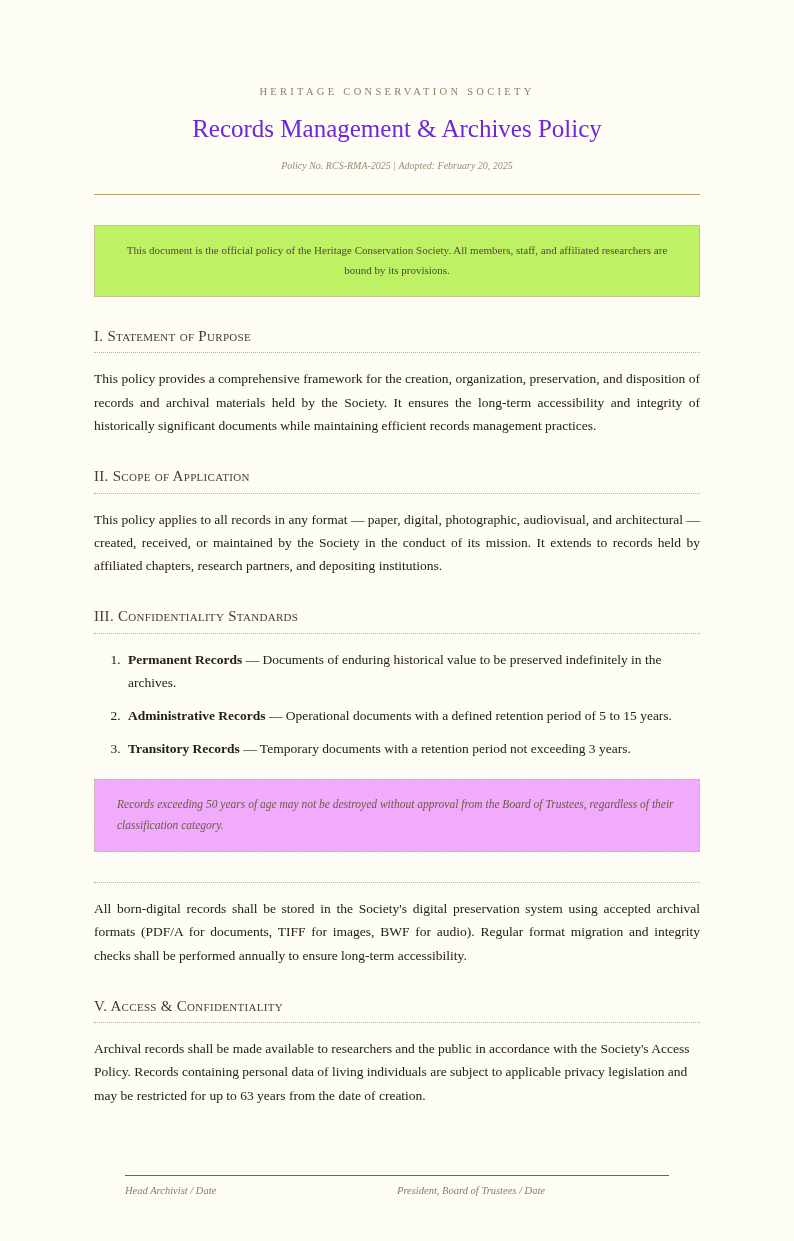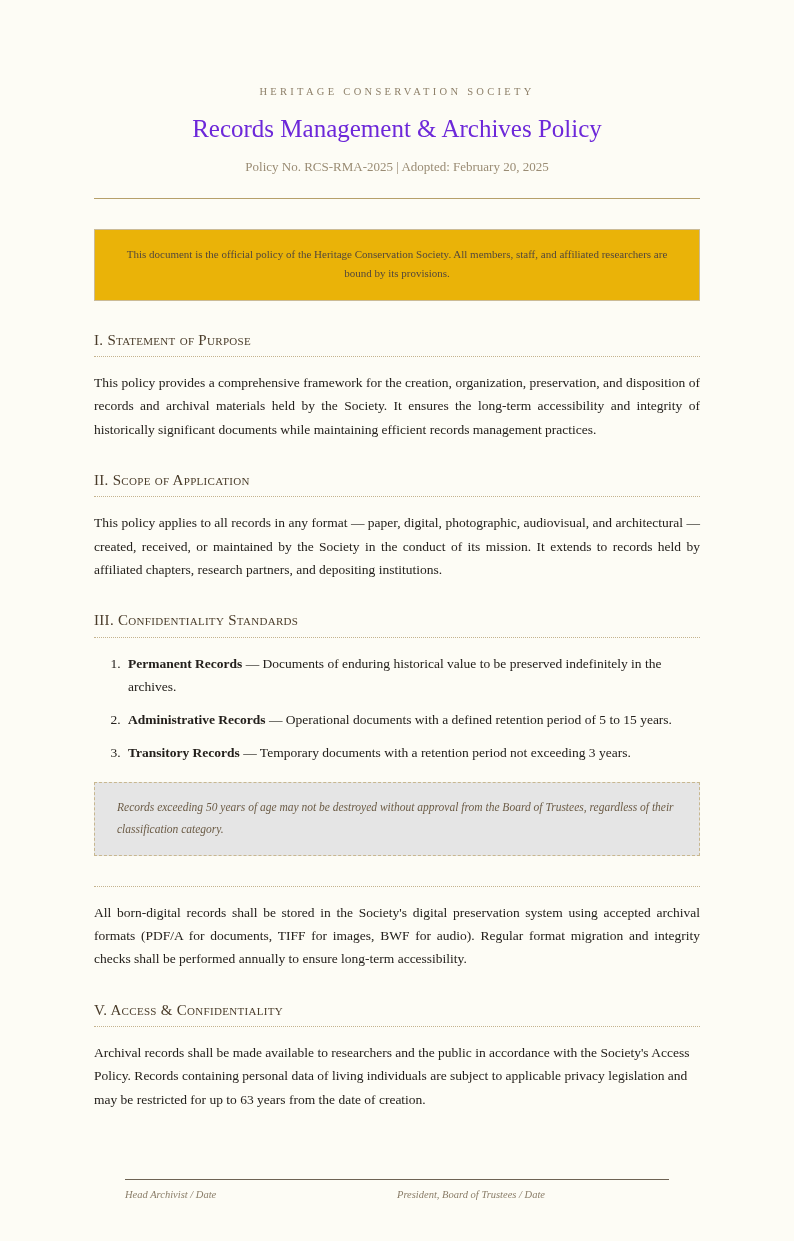--- a/index.html
+++ b/index.html
@@ -41,37 +41,38 @@
   .doc-title {
     font-family: "Liberation Serif", serif;
     font-size: 25px;
     font-weight: normal;
     color: #6d28d9;
     margin: 0 0 14px 0;
     line-height: 1.15;
   }
   .doc-meta {
     font-family: "Liberation Serif", serif;
-    font-size: 13px;
+    font-style: italic;
+    font-size: 10px;
     color: #9a8c74;
     margin: 16px;
     line-height: 1.3;
   }
   .header-rule {
     border: 0;
     border-top: 1.6px solid #b6a06a;
     margin: 22px 0 0 0;
     width: 100%;
   }
 
   
   .notice-box {
     margin-top: 30px;
     border: 1px solid #cbbb96;
-    background: #eab308;
+    background: #bef264;
     padding: 15px 26px 16px 26px;
     box-sizing: border-box;
   }
   .notice-text {
     margin: 0;
     text-align: center;
     font-size: 11px;
     line-height: 1.75;
     color: #54483a;
   }
@@ -123,21 +124,21 @@
     margin-bottom: 0;
   }
   .clause-term {
     font-weight: bold;
   }
 
   
   .callout-box {
     margin-top: 18px;
     border: 1px dashed #c8b78f;
-    background: #e5e5e5;
+    background: #f0abfc;
     padding: 14px 22px 15px 22px;
     box-sizing: border-box;
   }
   .callout-text {
     margin: 0;
     font-style: italic;
     font-size: 11.5px;
     line-height: 1.85;
     color: #6b5b45;
   }

